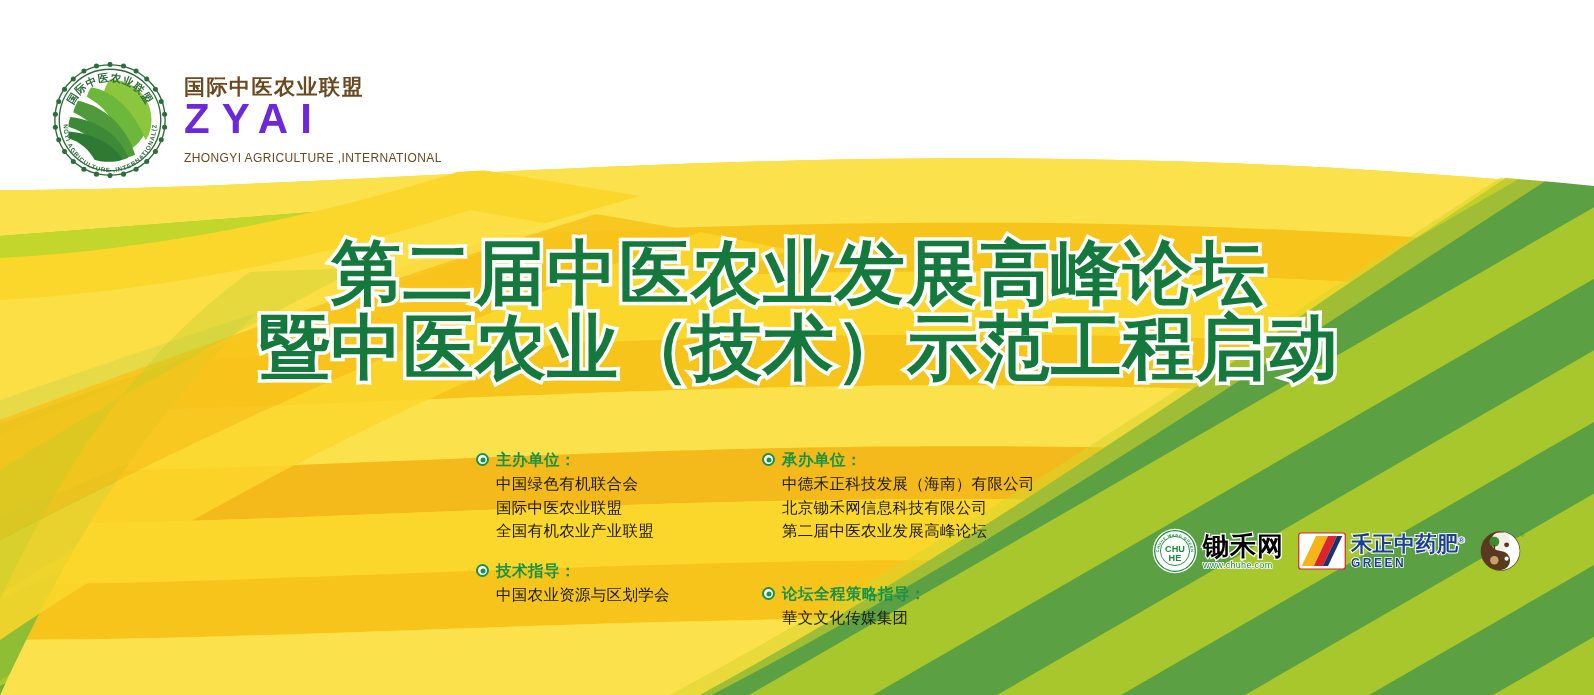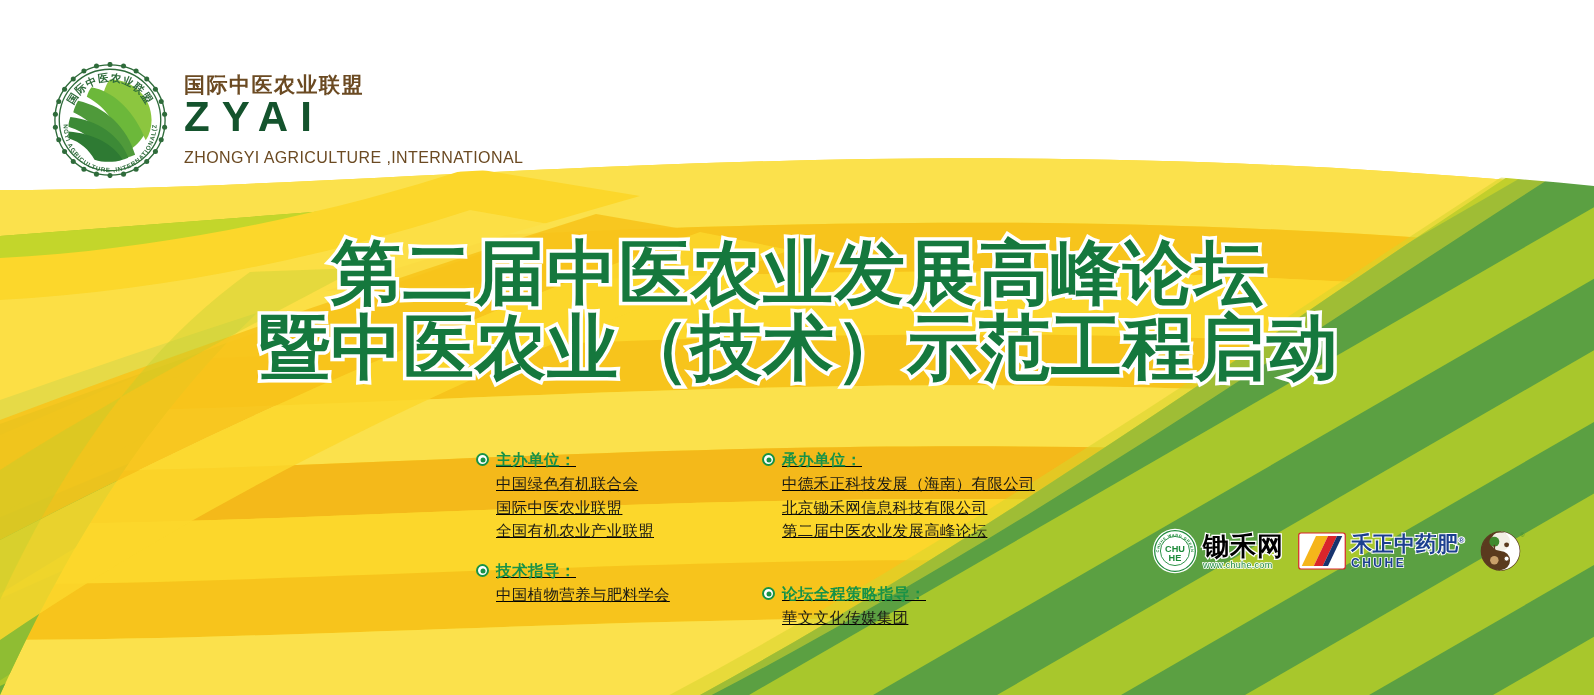--- a/index.html
+++ b/index.html
@@ -24,26 +24,26 @@
     z-index:5;
   }
   #logo-mark{width:116px;height:116px;display:block;}
   #logo-words{display:flex;flex-direction:column;line-height:1;}
   .zy-cn{
     font-size:21px;font-weight:bold;color:#6b4a22;
     letter-spacing:1.5px;margin-bottom:3px;
     font-family:"Liberation Sans","DejaVu Sans",sans-serif;
   }
   .zy-abbr{
-    font-size:42px;font-weight:bold;color:#14532d;
+    font-size:42px;font-weight:bold;color:#6d28d9;
     letter-spacing:12px;line-height:0.92;
     font-family:"Liberation Sans","DejaVu Sans",sans-serif;
   }
   .zy-rom{
-    font-size:16px;color:#6b4a22;letter-spacing:0.4px;
+    font-size:12px;color:#6b4a22;letter-spacing:0.4px;
     margin-top:13px;white-space:nowrap;
   }
 
   
   #title-block{
     position:absolute;left:4px;right:0;top:236px;
     text-align:center;z-index:6;
     pointer-events:none;
   }
   .title-line{
@@ -62,21 +62,21 @@
   }
   .title-line.second{font-size:71px;letter-spacing:1px;}
 
   
   #orgs{
     position:absolute;left:476px;top:448px;
     display:flex;gap:18px;z-index:6;
   }
   .org-col{width:268px;}
   .org-col.wide{width:300px;}
-  .org-group{margin-bottom:16px;text-decoration:underline;}
+  .org-group{margin-bottom:16px;}
   .org-group:last-child{margin-bottom:0;}
   .org-head{
     display:flex;align-items:center;gap:7px;
     font-size:15.5px;font-weight:bold;color:#179247;
     line-height:1.5;letter-spacing:.5px;
     white-space:nowrap;
   }
   .bullet{
     width:13px;height:13px;border-radius:50%;
     border:2px solid #179247;background:#ffffff;
@@ -303,21 +303,21 @@
           <div class="org-item">全国有机农业产业联盟</div>
         </div>
       </div>
 
       <div class="org-group">
         <div class="org-head">
           <span class="bullet"></span>
           <span>技术指导：</span>
         </div>
         <div class="org-items">
-          <div class="org-item">中国植物营养与肥料学会</div>
+          <div class="org-item">中国农业资源与区划学会</div>
         </div>
       </div>
 
     </div>
 
     <div class="org-col wide">
 
       <div class="org-group">
         <div class="org-head">
           <span class="bullet"></span>
@@ -369,21 +369,21 @@
       <svg width="48" height="38" viewBox="0 0 64 50" xmlns="http://www.w3.org/2000/svg">
         <rect x="1" y="1" width="62" height="48" rx="3" fill="#ffffff" stroke="#d9252b" stroke-width="1.6"></rect>
         <path d="M5,45 L24,5 L40,5 L21,45 Z" fill="#f5b51a"></path>
         <path d="M21,45 L40,5 L52,5 L33,45 Z" fill="#d9252b"></path>
         <path d="M33,45 L52,5 L59,5 L40,45 Z" fill="#17346e"></path>
       </svg>
       <div style="display:flex;flex-direction:column;align-items:flex-start;">
         <div class="hz-cn">
           <span>禾正中药肥</span><span class="sup-r">®</span>
         </div>
-        <div class="hz-abbr">CHUHE</div>
+        <div class="hz-abbr">GREEN</div>
       </div>
     </div>
 
     <div class="sponsor">
       <svg width="46" height="46" viewBox="0 0 60 60" xmlns="http://www.w3.org/2000/svg">
         <circle cx="28" cy="30" r="25" fill="#f2efe4" stroke="#5a3a1e" stroke-width="1.6"></circle>
         <path d="M28,5 A25,25 0 0,1 28,55 A12.5,12.5 0 0,1 28,30 A12.5,12.5 0 0,0 28,5 Z" fill="#ffffff"></path>
         <path d="M28,5 A25,25 0 0,0 28,55 A12.5,12.5 0 0,0 28,30 A12.5,12.5 0 0,1 28,5 Z" fill="#5a3a1e"></path>
 
         <circle cx="20" cy="18" r="6.5" fill="#3f8a2e"></circle>

